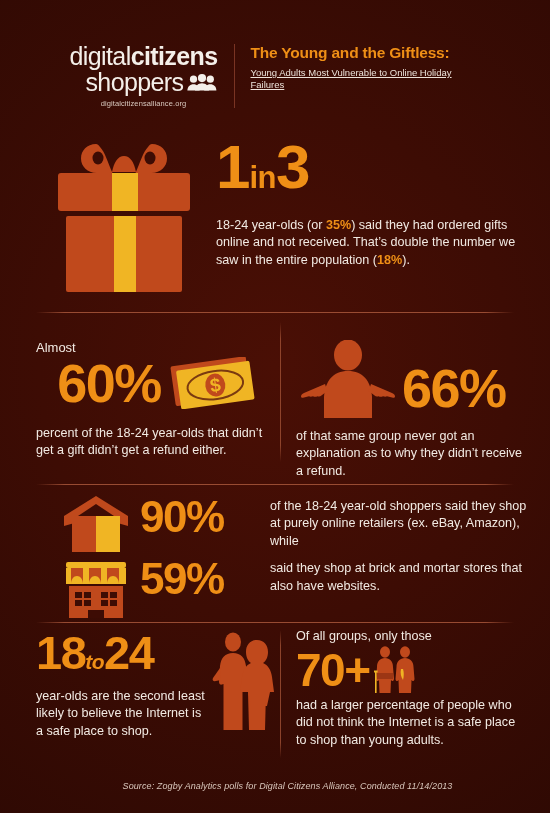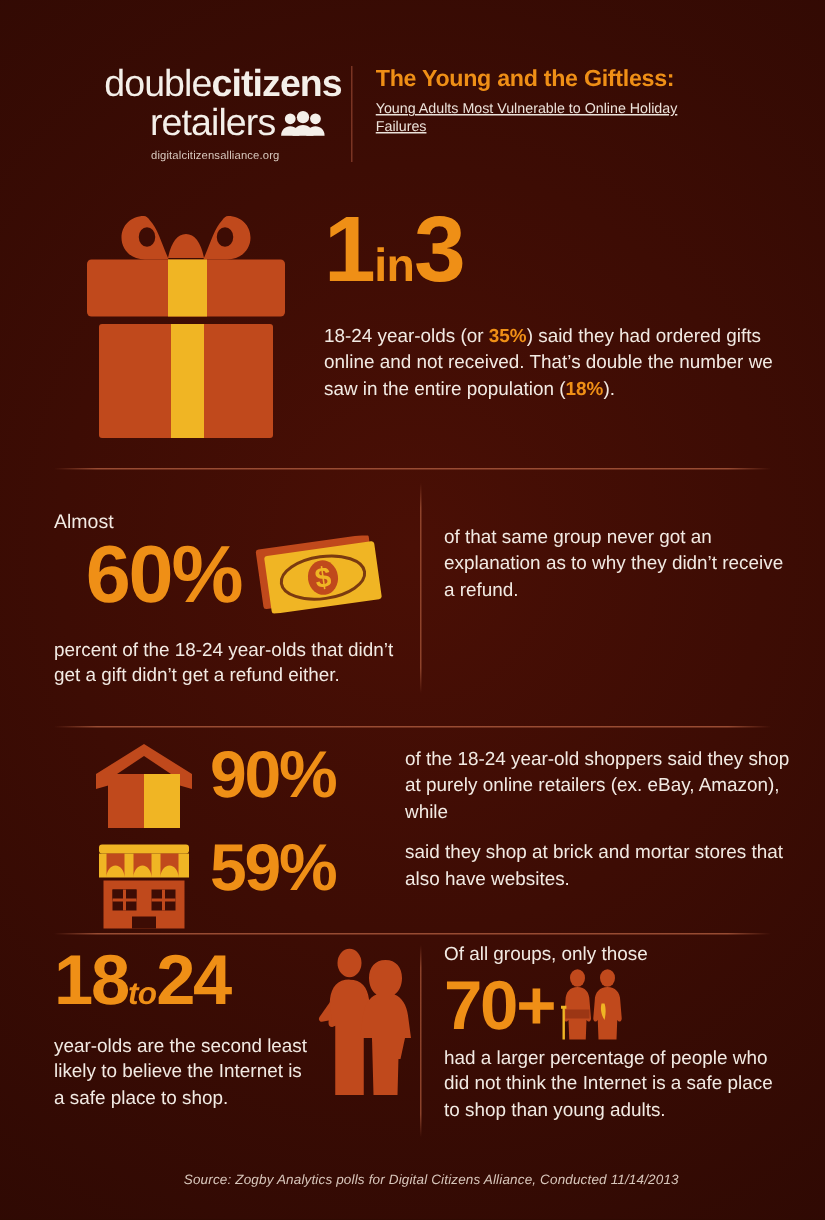--- a/index.html
+++ b/index.html
@@ -125,23 +125,23 @@
   }
 </style>
 </head>
 <body>
 
 <div class="poster">
 
   <div class="header">
 
     <div class="logo-block">
-      <div class="logo-line1"><span class="logo-thin">double</span><span class="logo-bold">citizens</span></div>
+      <div class="logo-line1"><span class="logo-thin">digital</span><span class="logo-bold">citizens</span></div>
       <div class="logo-line2">
-        <span class="logo-thin">retailers</span>
+        <span class="logo-thin">shoppers</span>
         <svg class="people-icon" width="30" height="17" viewBox="0 0 30 17">
           <circle cx="6.5" cy="5.2" r="3.6" fill="#f4efe9"></circle>
           <path d="M0.4 16.5c0-3.9 2.7-6.3 6.1-6.3s6.1 2.4 6.1 6.3z" fill="#f4efe9"></path>
           <circle cx="23.3" cy="5.2" r="3.6" fill="#f4efe9"></circle>
           <path d="M17.2 16.5c0-3.9 2.7-6.3 6.1-6.3s6.1 2.4 6.1 6.3z" fill="#f4efe9"></path>
           <circle cx="15" cy="4.1" r="4.1" fill="#f4efe9"></circle>
           <path d="M8 16.5c0-4.4 3.1-7.2 7-7.2s7 2.8 7 7.2z" fill="#f4efe9"></path>
         </svg>
       </div>
       <div class="logo-url">digitalcitizensalliance.org</div>
@@ -191,20 +191,29 @@
             <ellipse cx="46" cy="28.5" rx="28" ry="14" fill="none" stroke="#7a3a10" stroke-width="2"></ellipse>
             <ellipse cx="46" cy="28.5" rx="10" ry="11.5" fill="#c0491c"></ellipse>
             <text x="46" y="35" font-family="Liberation Sans, sans-serif" font-size="19" font-weight="700" fill="#f0b524" text-anchor="middle">$</text>
           </g>
         </svg>
       </div>
       <div class="body-text s2-body">percent of the 18-24 year-olds that didn’t get a gift didn’t get a refund either.</div>
     </div>
 
     <div class="col-right">
+      <div class="shrug-row">
+        <svg width="104" height="78" viewBox="0 0 104 78">
+          <ellipse cx="52" cy="15" rx="14" ry="15.5" fill="#c0491c"></ellipse>
+          <path d="M52 31c-15 0-23 10-24 26v21h48V57c-1-16-9-26-24-26z" fill="#c0491c"></path>
+          <path d="M29 44c-7 3-14 6-21 9-2 .8-3 2-3 3.4 0 1 1 1.6 2 1.4 2-.4 4-1 6-1.6 1 .6 2.5.6 4 0 1.5.7 3 .7 4.4 0 1.4.6 3 .4 4-.6l6-4.6z" fill="#c0491c"></path>
+          <path d="M75 44c7 3 14 6 21 9 2 .8 3 2 3 3.4 0 1-1 1.6-2 1.4-2-.4-4-1-6-1.6-1 .6-2.5.6-4 0-1.5.7-3 .7-4.4 0-1.4.6-3 .4-4-.6l-6-4.6z" fill="#c0491c"></path>
+        </svg>
+        <div class="big-pct">66%</div>
+      </div>
       <div class="body-text s2r-body">of that same group never got an explanation as to why they didn’t receive a refund.</div>
     </div>
   </div>
 
   <div class="hr" style="top:484px;"></div>
 
   <div class="sec3">
 
     <div class="s3-icons">
       <svg width="76" height="60" viewBox="0 0 76 60">

